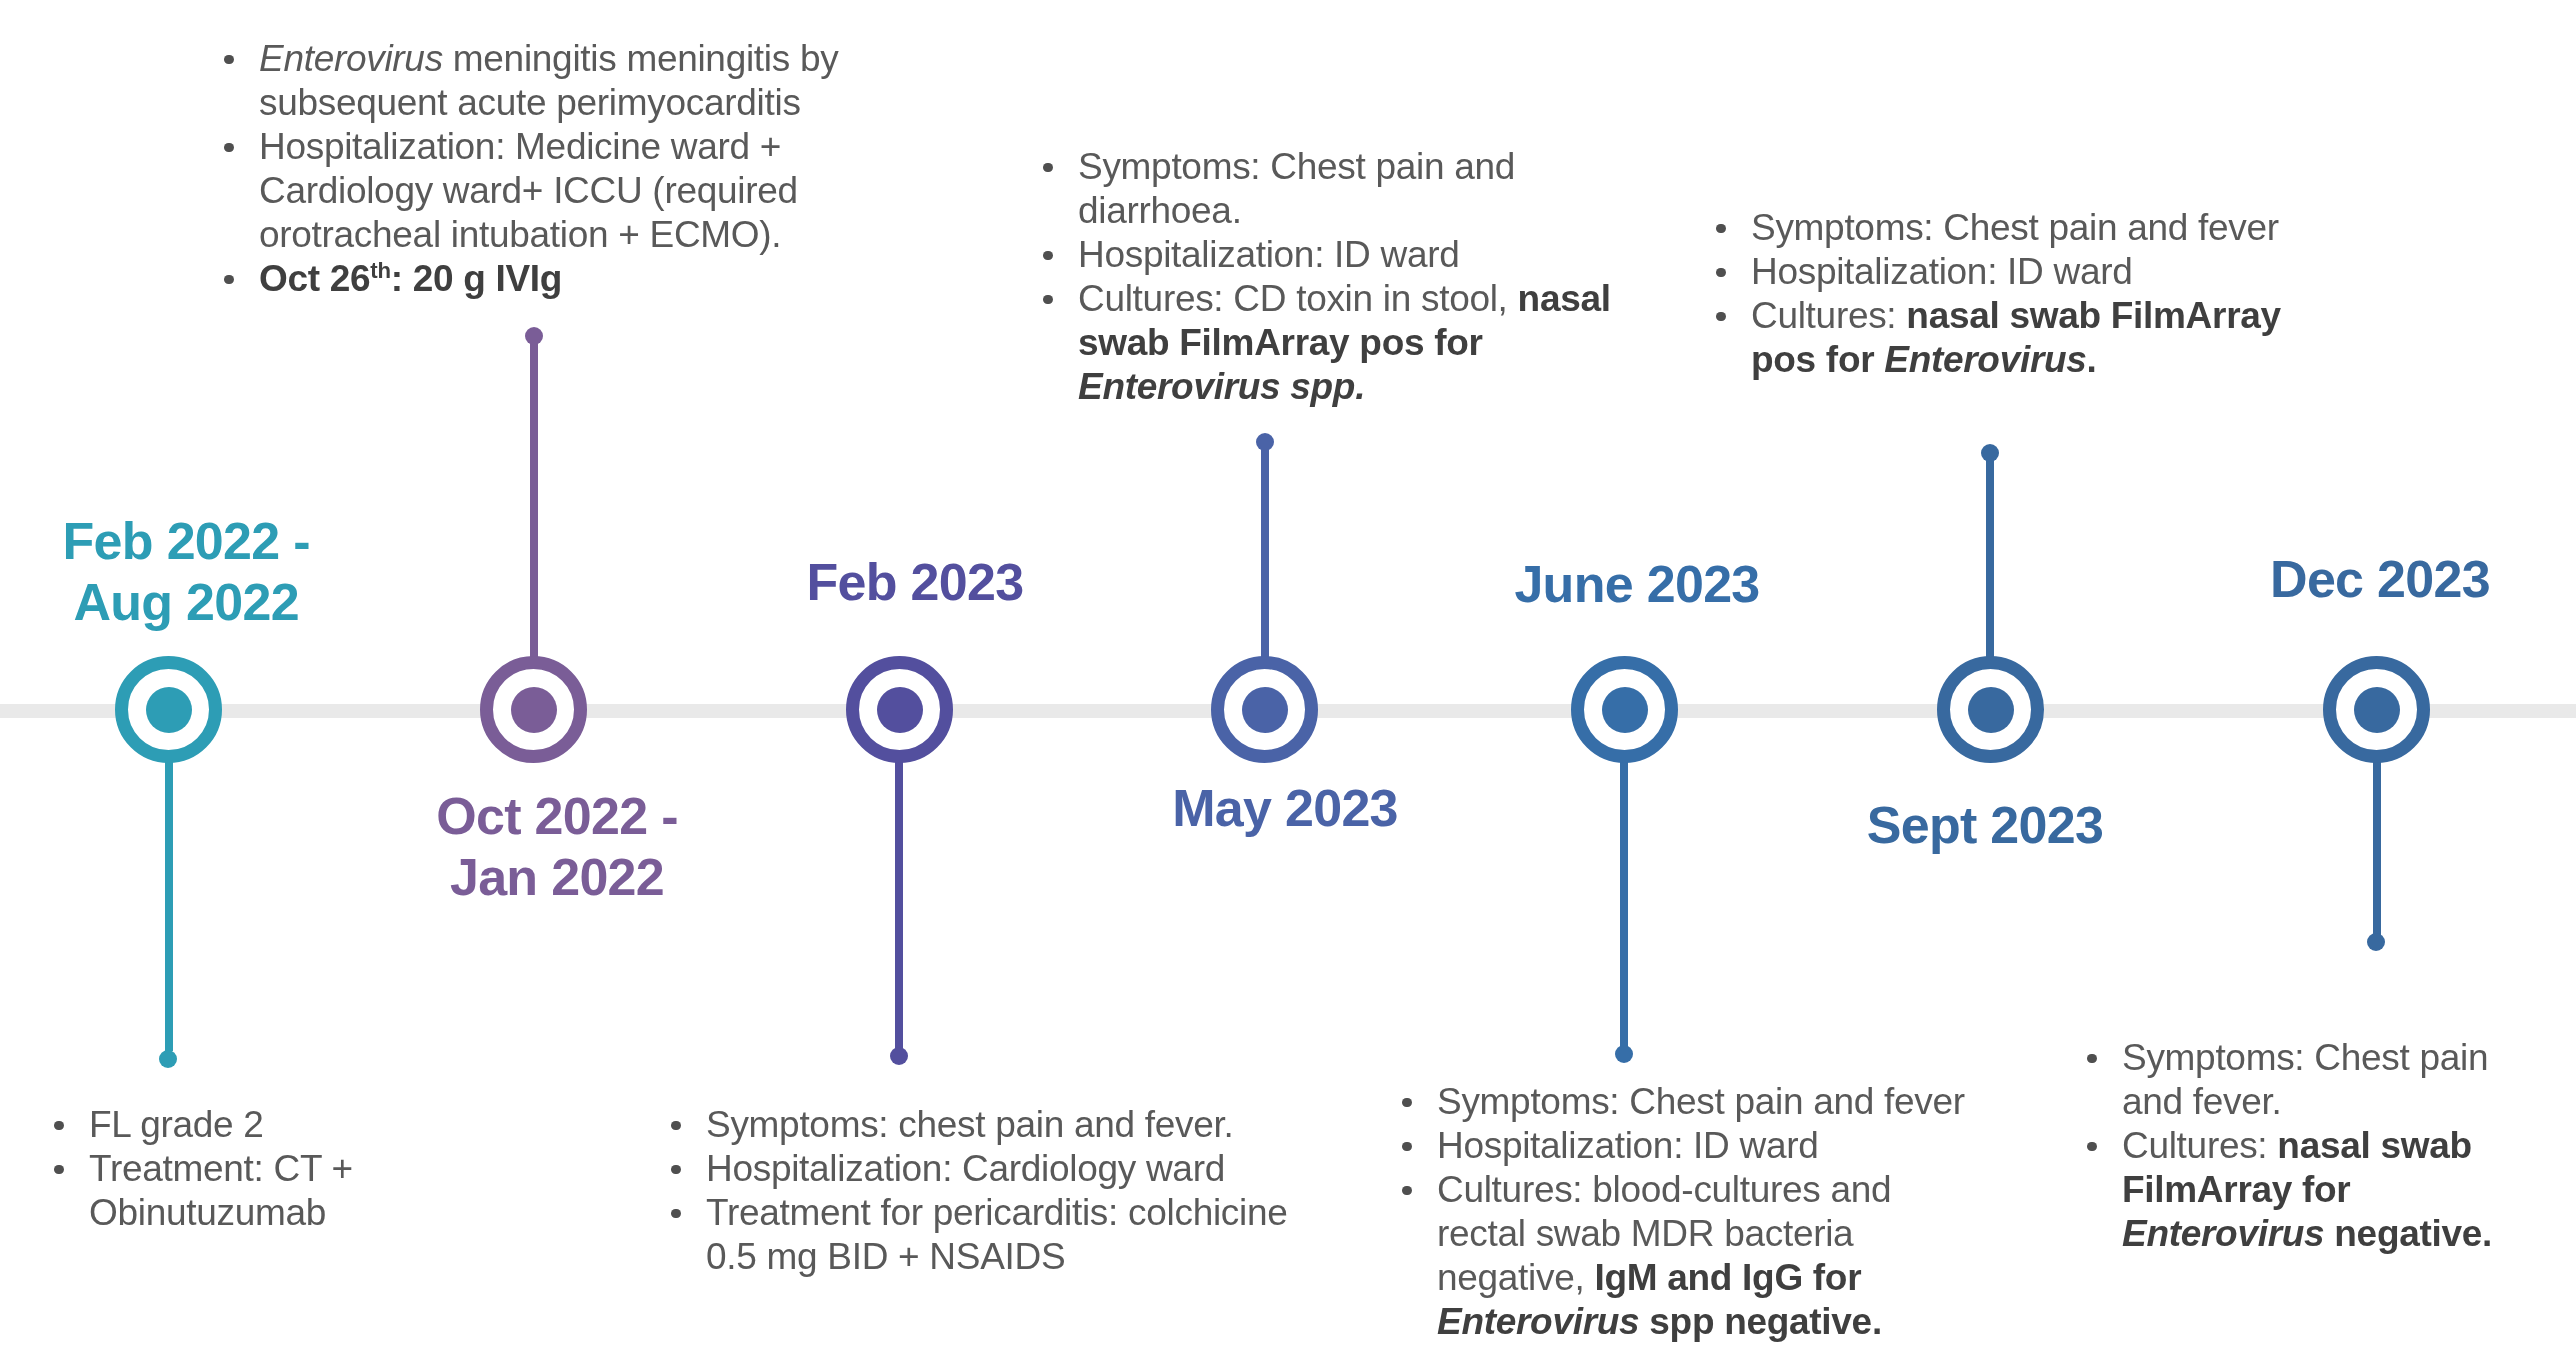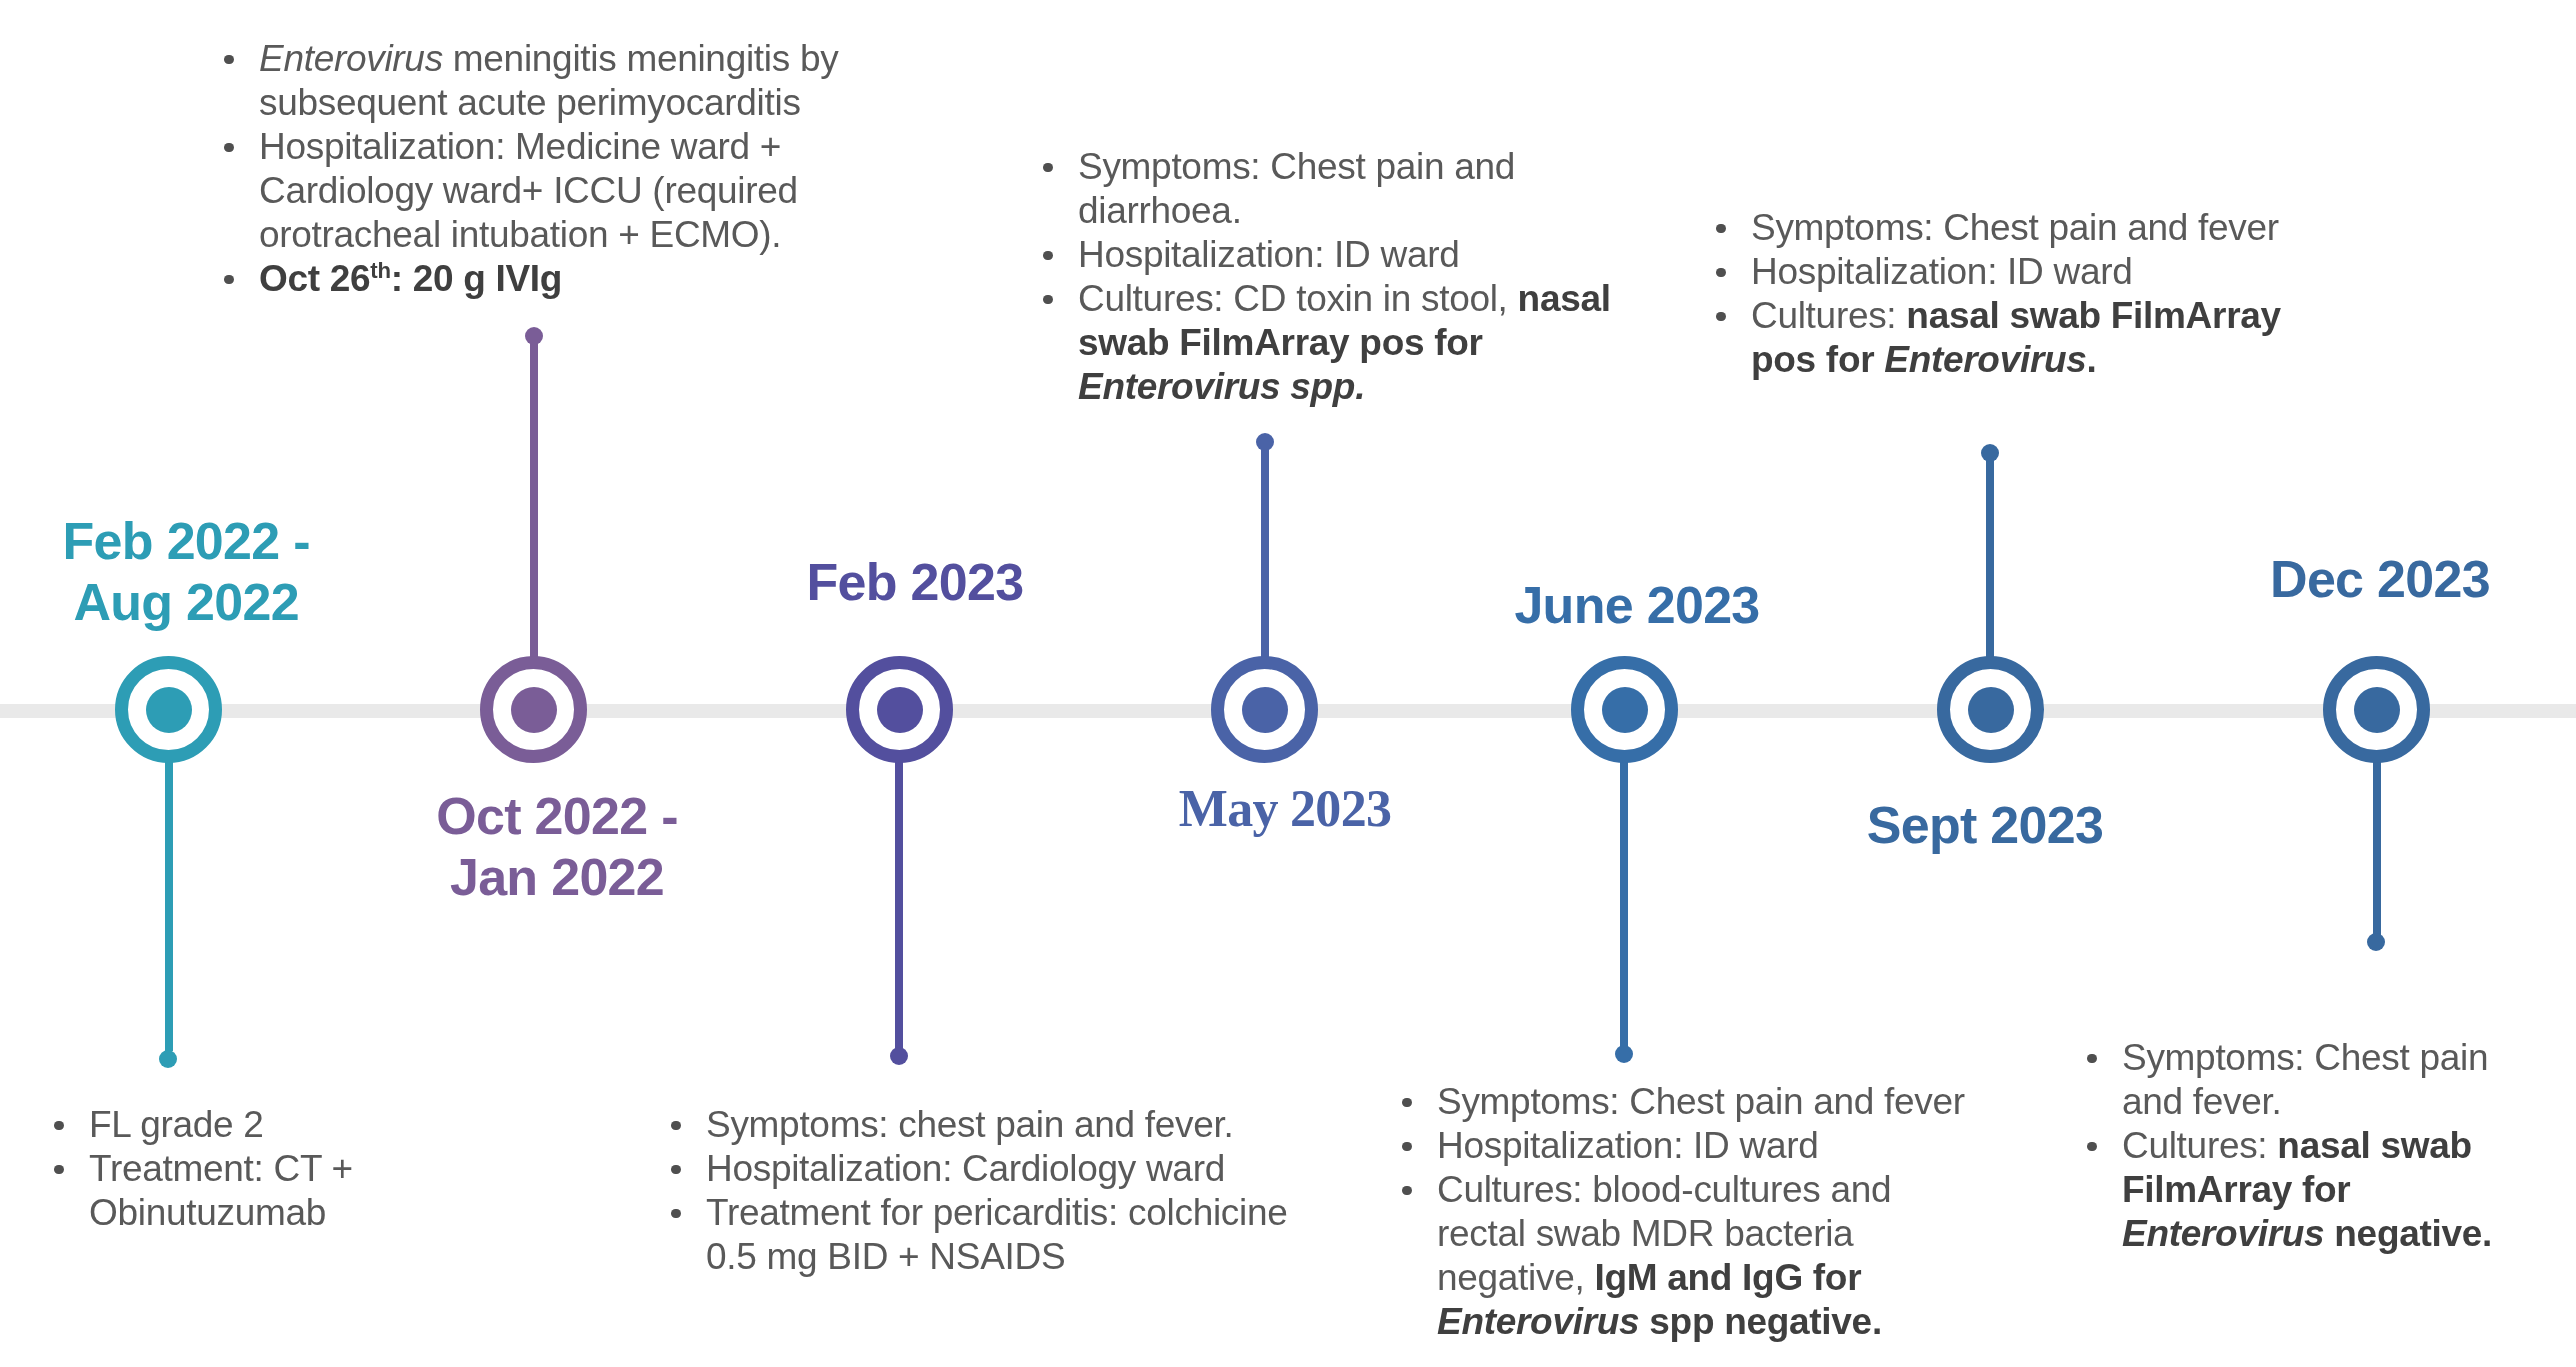--- a/index.html
+++ b/index.html
@@ -85,27 +85,27 @@
 
   .m3 .marker { left: 846px; }
   .m3 .stem { left: 895px; top: 760px; height: 292px; }
   .m3 .stem-dot { left: 890px; top: 1047px; }
   .m3 .date-label { left: 719px; top: 552px; }
   .m3 .bullets { left: 663px; top: 1103px; width: 664px; }
 
   .m4 .marker { left: 1211px; }
   .m4 .stem { left: 1261px; top: 443px; height: 218px; }
   .m4 .stem-dot { left: 1256px; top: 433px; }
-  .m4 .date-label { left: 1089px; top: 778px; font-family: Liberation Serif, serif; }
+  .m4 .date-label { left: 1089px; top: 778px; }
   .m4 .bullets { left: 1035px; top: 145px; width: 599px; }
 
   .m5 .marker { left: 1571px; }
   .m5 .stem { left: 1620px; top: 760px; height: 289px; }
   .m5 .stem-dot { left: 1615px; top: 1045px; }
-  .m5 .date-label { left: 1441px; top: 554px; margin-top: 21px; }
+  .m5 .date-label { left: 1441px; top: 554px; }
   .m5 .bullets { left: 1394px; top: 1080px; width: 579px; }
 
   .m6 .marker { left: 1937px; }
   .m6 .stem { left: 1986px; top: 454px; height: 207px; }
   .m6 .stem-dot { left: 1981px; top: 444px; }
   .m6 .date-label { left: 1789px; top: 795px; }
   .m6 .bullets { left: 1708px; top: 206px; width: 599px; }
 
   .m7 .marker { left: 2323px; }
   .m7 .stem { left: 2373px; top: 760px; height: 178px; }

